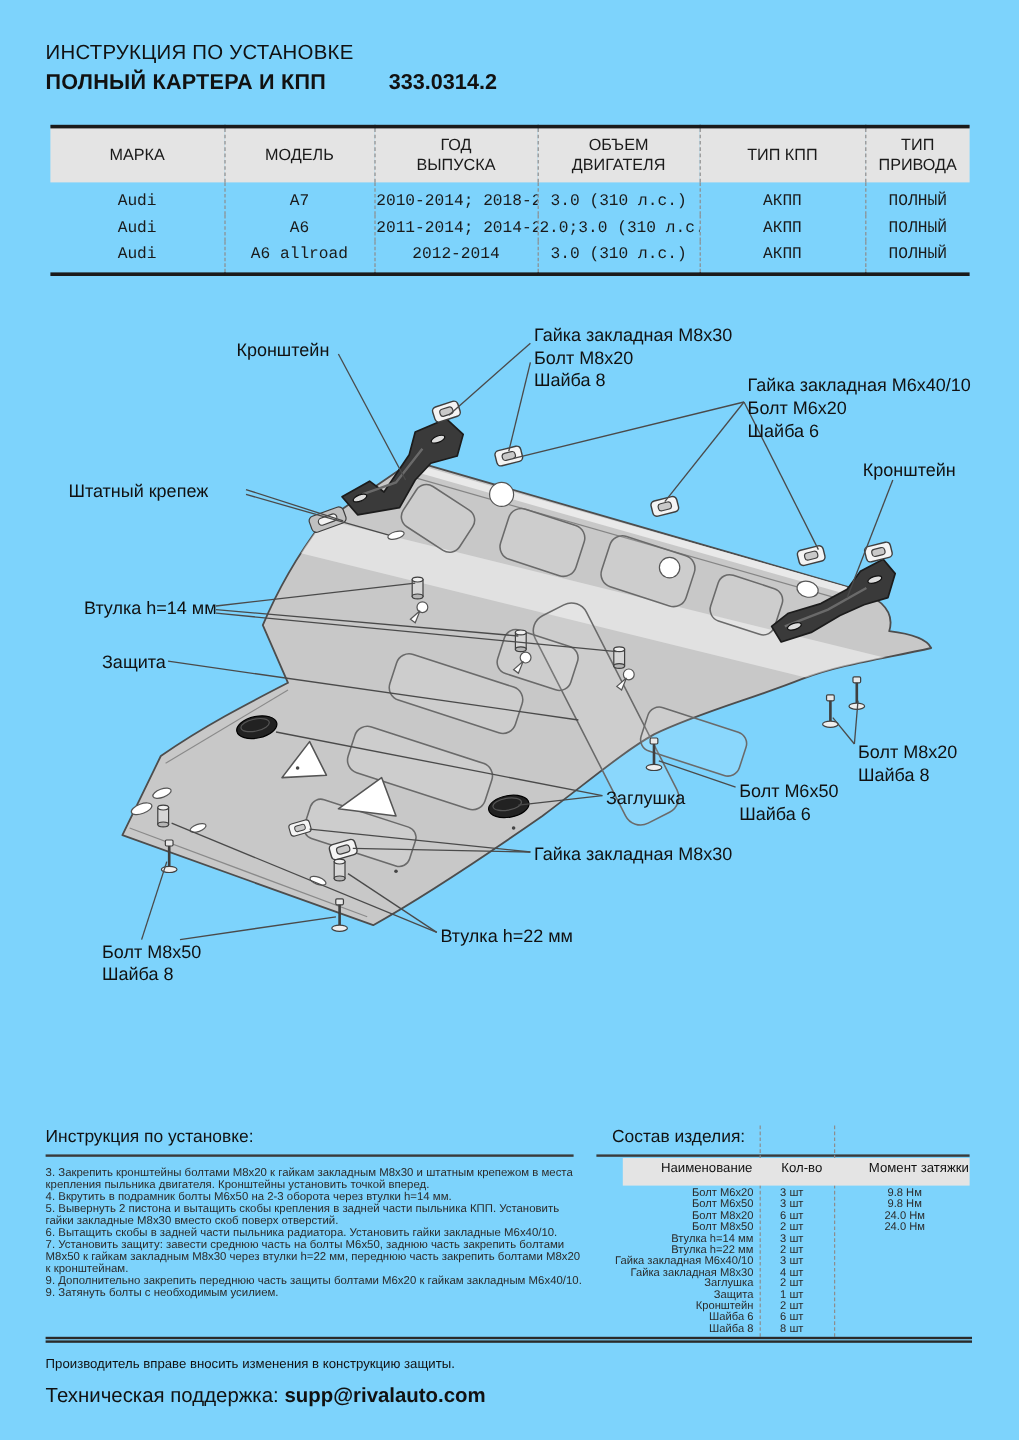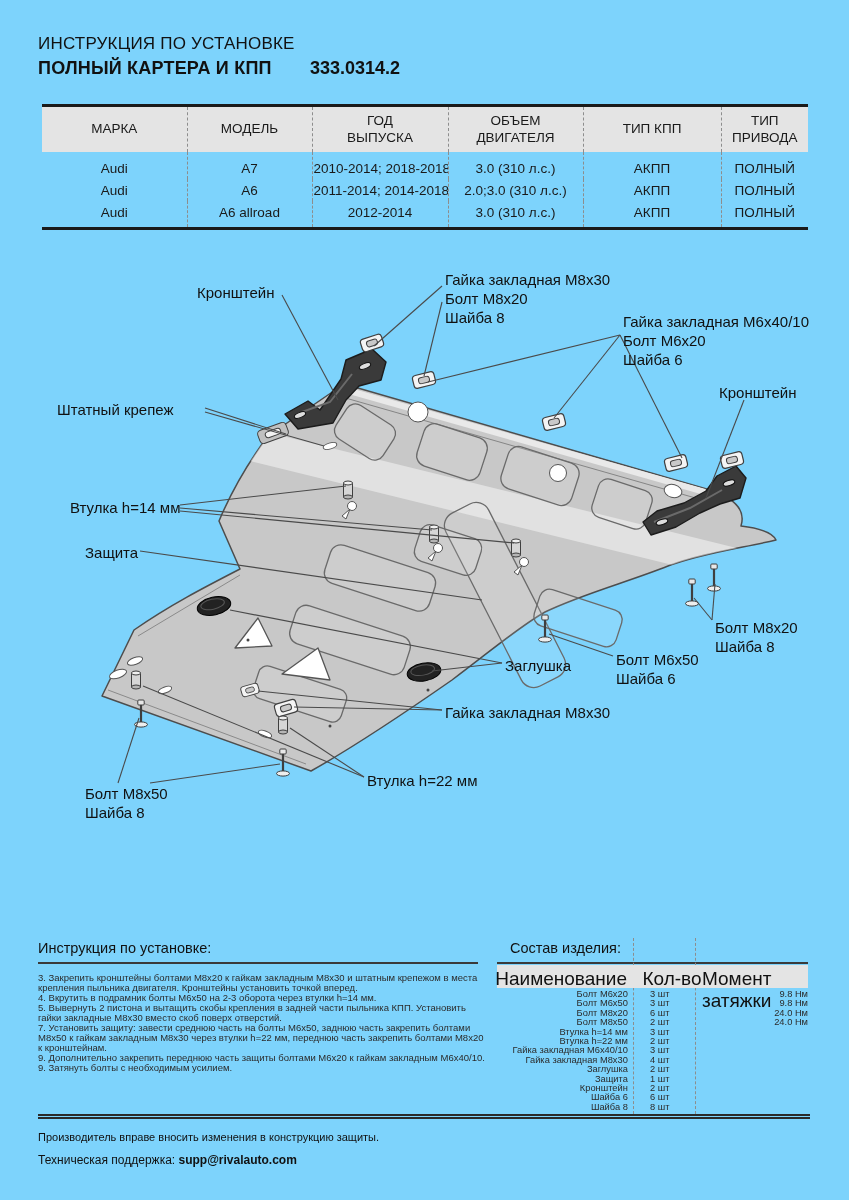--- a/index.html
+++ b/index.html
@@ -4,56 +4,56 @@
 <style>
   html,body{margin:0;padding:0;background:#888;}
   .page{
     position:relative;width:849px;height:1200px;background:#7dd3fc;
     font-family:"Liberation Sans",sans-serif;color:#1a1a1a;overflow:hidden;
     margin:0 auto;
   }
   
   .hdr-line1{position:absolute;left:38px;top:34px;font-size:17px;letter-spacing:.2px;color:#111;}
   .hdr-line2{position:absolute;left:38px;top:58px;font-size:18px;font-weight:bold;letter-spacing:.2px;color:#111;}
-  .hdr-num{position:absolute;left:310px;top:58px;font-size:18px;font-weight:bold;color:#111;}
+  .hdr-num{position:absolute;left:324px;top:58px;font-size:18px;font-weight:bold;color:#111;}
   
   .veh-wrap{position:absolute;left:42px;top:104px;width:766px;}
   table.veh{border-collapse:collapse;table-layout:fixed;width:766px;
     border-top:3px solid #1a1a1a;border-bottom:3px solid #1a1a1a;font-size:13.5px;}
   table.veh th{background:#e4e4e4;font-weight:normal;height:43px;text-align:center;
     vertical-align:middle;white-space:pre-line;line-height:1.25;}
-  table.veh td{height:20px;text-align:center;vertical-align:middle;white-space:nowrap;overflow:hidden;}
+  table.veh td{height:20px;text-align:center;vertical-align:middle;white-space:nowrap;overflow:hidden;font-family:Liberation Mono, monospace;}
   table.veh th+th,table.veh td+td{border-left:1px dashed #8d8d8d;}
   table.veh tbody tr:first-child td{padding-top:6px;}
   table.veh tbody tr:last-child td{padding-bottom:5px;}
   
   .diagram{position:absolute;left:0;top:250px;width:849px;height:620px;}
   .diagram svg{position:absolute;left:0;top:0;}
   .dlabel{position:absolute;font-size:15px;line-height:19px;color:#111;white-space:pre-line;}
   
   .sec-title{position:absolute;font-size:14.5px;font-weight:normal;color:#111;}
   .rule{position:absolute;border-top:2px solid #3a3a3a;}
   .steps{position:absolute;left:38px;top:973px;width:452px;font-size:9.5px;line-height:10px;color:#2b2b2b;}
   .steps .step{margin:0;}
   .parts{position:absolute;left:497px;top:965px;width:311px;}
-  .parts-head{height:23px;background:#e4e4e4;position:relative;font-size:19px;color:#111;}
+  .parts-head{height:23px;background:#e4e4e4;position:relative;font-size:11px;color:#111;margin-left:22px;}
   .parts-head .ph-name{position:absolute;right:181px;top:3px;}
-  .parts-head .ph-qty{position:absolute;left:144px;width:62px;top:3px;text-align:center;}
+  .parts-head .ph-qty{position:absolute;left:132px;width:62px;top:3px;}
   .parts-head .ph-mom{position:absolute;left:205px;top:3px;}
   .parts-row{display:flex;height:9.4px;font-size:9.3px;line-height:9.4px;color:#2b2b2b;}
   .parts-row .c-name{width:133px;text-align:right;}
   .parts-row .c-qty{width:65px;text-align:center;}
-  .parts-row .c-mom{width:110px;text-align:right;padding-left:8px;}
+  .parts-row .c-mom{width:110px;text-align:center;padding-left:8px;}
   .parts-rows{margin-top:2px;}
   .vdash{position:absolute;top:938px;height:176px;border-left:1px dashed #8d8d8d;width:0;}
   .thickrule{position:absolute;left:38px;top:1114px;width:772px;height:1px;
     border-top:2px solid #2a2a2a;border-bottom:2px solid #2a2a2a;}
   
   .foot1{position:absolute;left:38px;top:1131px;font-size:11px;color:#111;}
-  .foot2{position:absolute;left:38px;top:1153px;font-size:12px;color:#111;}
+  .foot2{position:absolute;left:38px;top:1153px;font-size:17px;color:#111;}
   .foot2 b{font-weight:bold;}
 </style>
 </head>
 <body>
 
 <div class="page">
 
   <div class="hdr-line1">ИНСТРУКЦИЯ ПО УСТАНОВКЕ</div>
   <div class="hdr-line2">ПОЛНЫЙ КАРТЕРА И КПП</div>
   <div class="hdr-num">333.0314.2</div>
@@ -274,20 +274,21 @@
     <div class="dlabel" style="left:715px;top:368px">Болт М8х20
 Шайба 8</div>
   </div>
 
   <div class="sec-title" style="left:38px;top:940px">Инструкция по установке:</div>
   <div class="rule" style="left:38px;top:962px;width:440px"></div>
   <div class="steps">
     <div class="step">3. Закрепить кронштейны болтами М8х20 к гайкам закладным М8х30 и штатным крепежом в места крепления пыльника двигателя. Кронштейны установить точкой вперед.</div>
     <div class="step">4. Вкрутить в подрамник болты М6х50 на 2-3 оборота через втулки h=14 мм.</div>
     <div class="step">5. Вывернуть 2 пистона и вытащить скобы крепления в задней части пыльника КПП. Установить гайки закладные М8х30 вместо скоб поверх отверстий.</div>
+    <div class="step">6. Вытащить скобы в задней части пыльника радиатора. Установить гайки закладные М6х40/10.</div>
     <div class="step">7. Установить защиту: завести среднюю часть на болты М6х50, заднюю часть закрепить болтами М8х50 к гайкам закладным М8х30 через втулки h=22 мм, переднюю часть закрепить болтами М8х20 к кронштейнам.</div>
     <div class="step">9. Дополнительно закрепить переднюю часть защиты болтами М6х20 к гайкам закладным М6х40/10.</div>
     <div class="step">9. Затянуть болты с необходимым усилием.</div>
   </div>
 
   <div class="sec-title" style="left:510px;top:940px">Состав изделия:</div>
   <div class="rule" style="left:497px;top:962px;width:311px"></div>
   <div class="vdash" style="left:633px"></div>
   <div class="vdash" style="left:695px"></div>
   <div class="parts">

